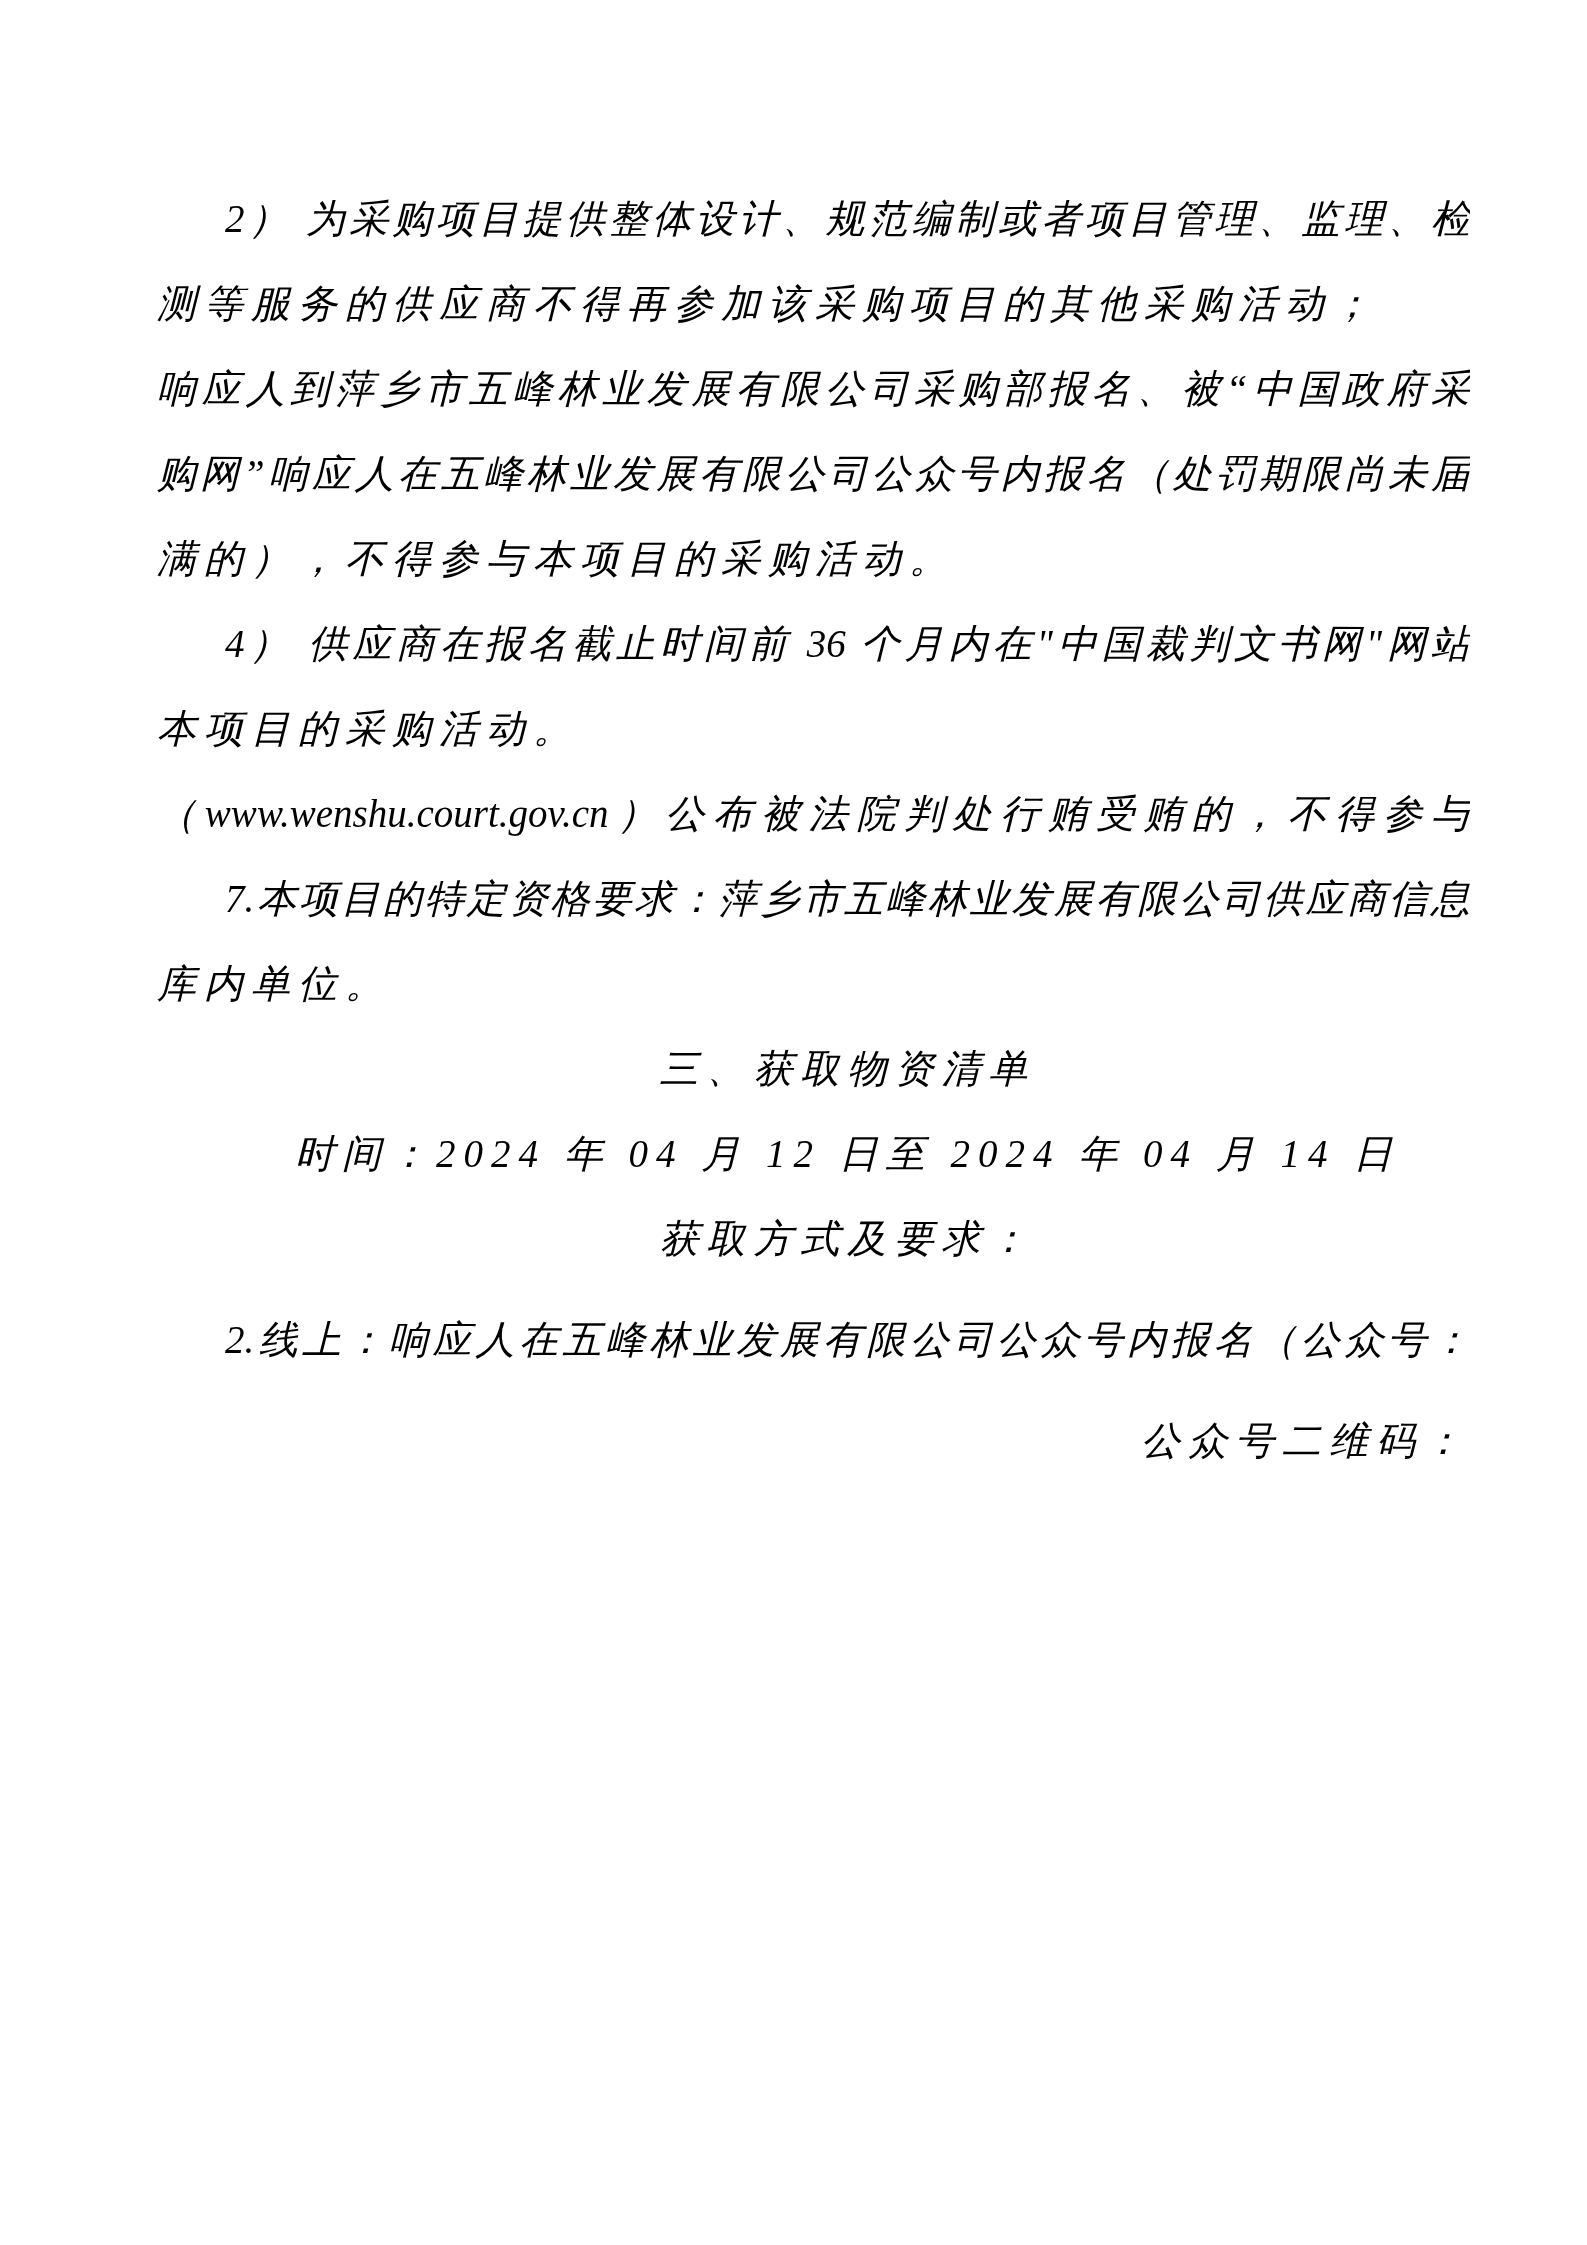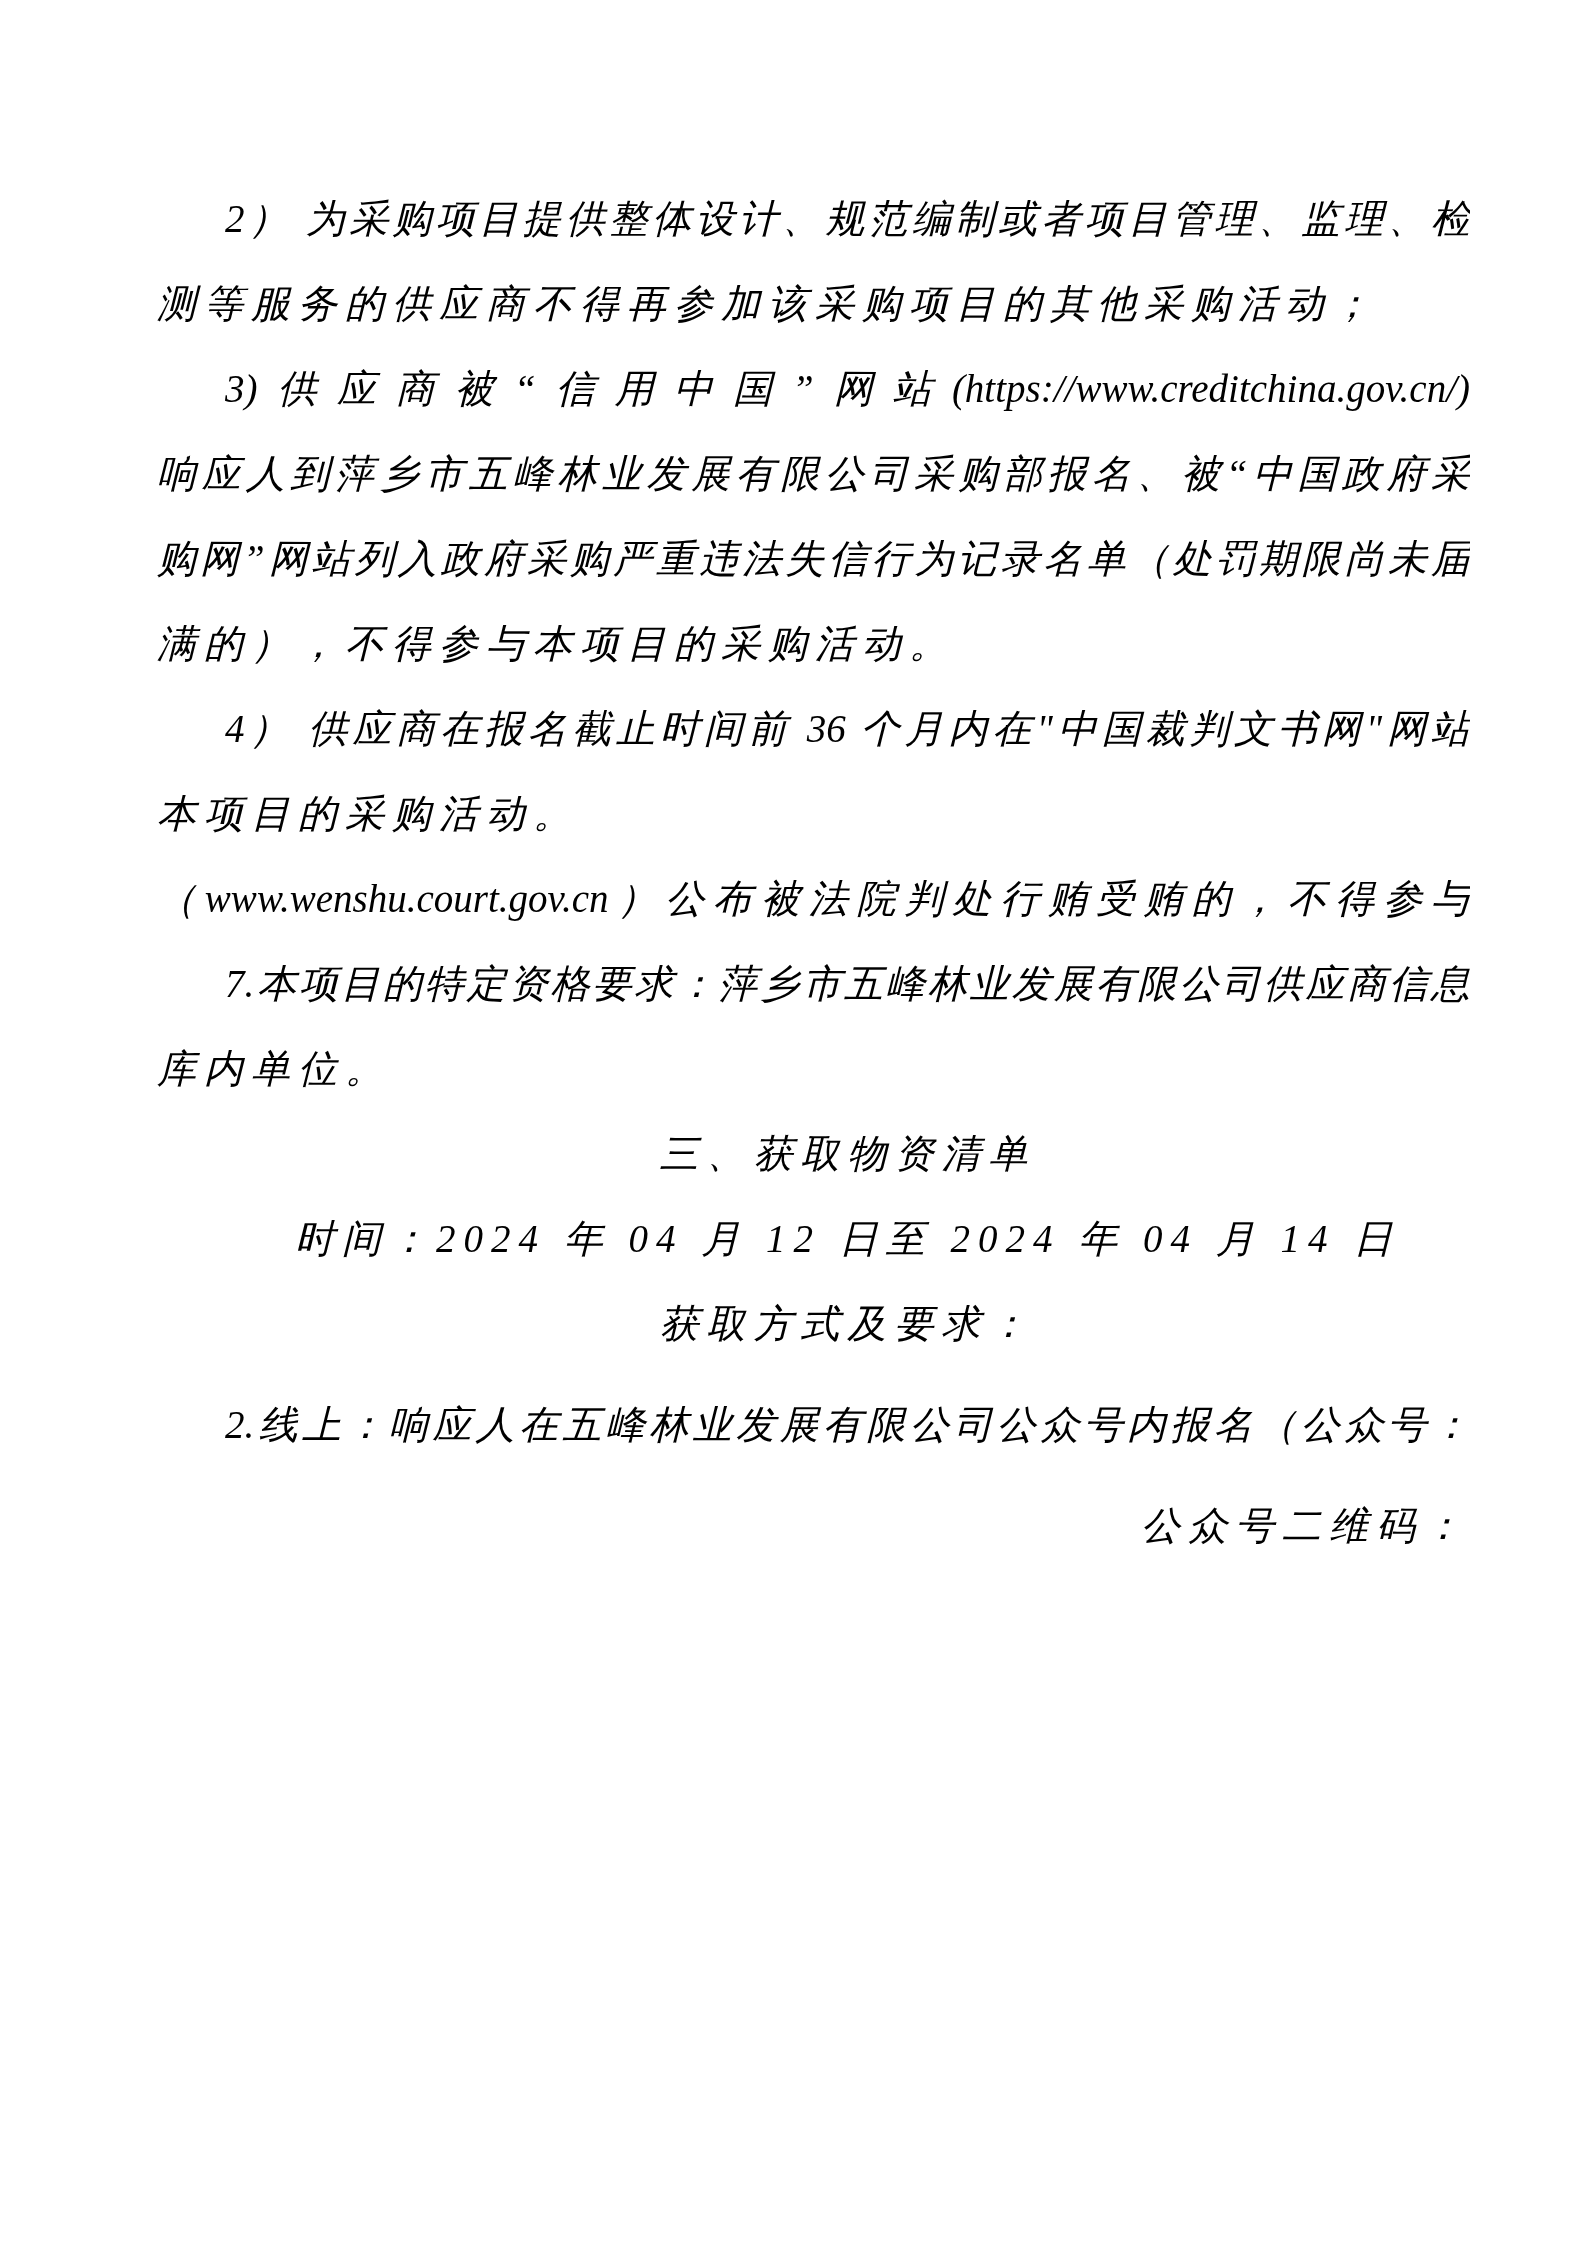--- a/index.html
+++ b/index.html
@@ -45,23 +45,22 @@
 <body>
 
 <div class="page">
 
   <div class="para">
     <div class="line justify indent">2） 为采购项目提供整体设计、规范编制或者项目管理、监理、检</div>
     <div class="line">测等服务的供应商不得再参加该采购项目的其他采购活动；</div>
   </div>
 
   <div class="para">
-    <div class="line justify indent">3)供应商被“信用中国”网站(https://www.creditchina.gov.cn/)</div>
     <div class="line justify">响应人到萍乡市五峰林业发展有限公司采购部报名、被“中国政府采</div>
-    <div class="line justify">购网”网站列入政府采购严重违法失信行为记录名单（处罚期限尚未届</div>
+    <div class="line justify">购网”响应人在五峰林业发展有限公司公众号内报名（处罚期限尚未届</div>
     <div class="line">满的），不得参与本项目的采购活动。</div>
   </div>
 
   <div class="para">
     <div class="line justify indent">4） 供应商在报名截止时间前 36 个月内在"中国裁判文书网"网站</div>
     <div class="line">本项目的采购活动。</div>
     <div class="line justify">（www.wenshu.court.gov.cn）公布被法院判处行贿受贿的，不得参与</div>
   </div>
 
   <div class="para">

